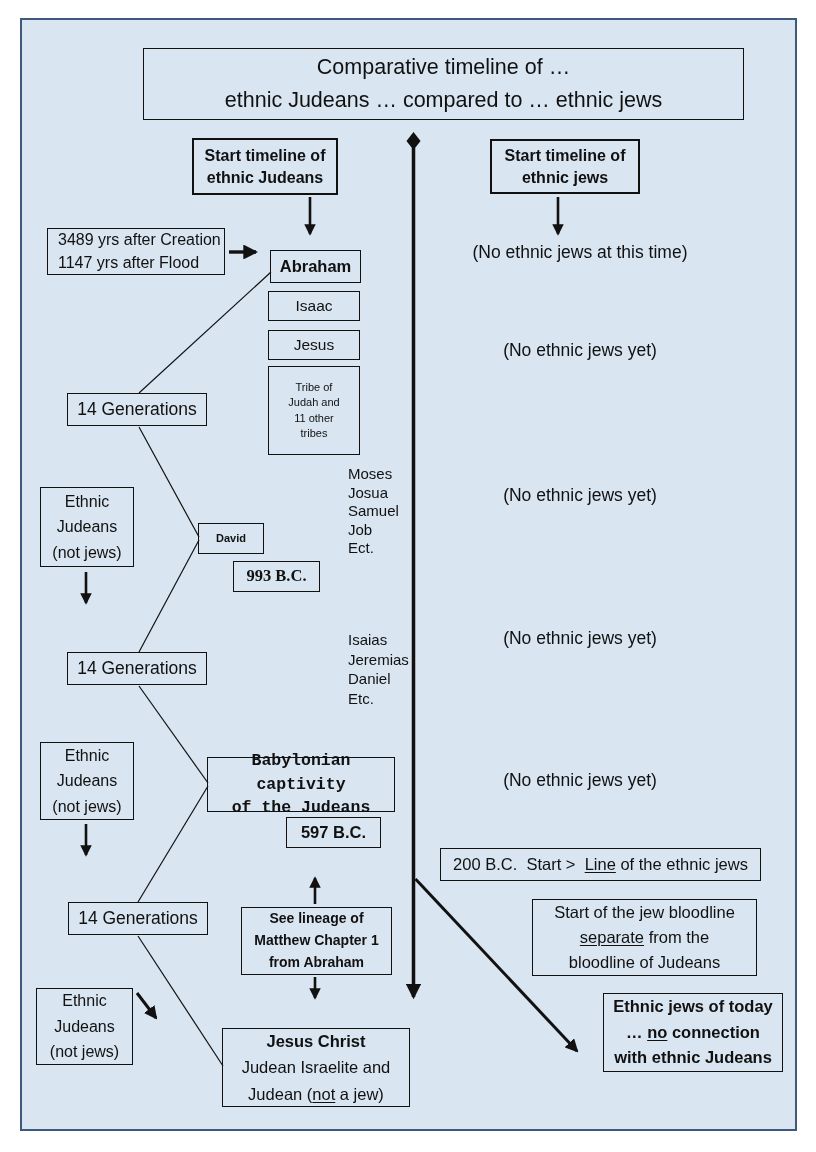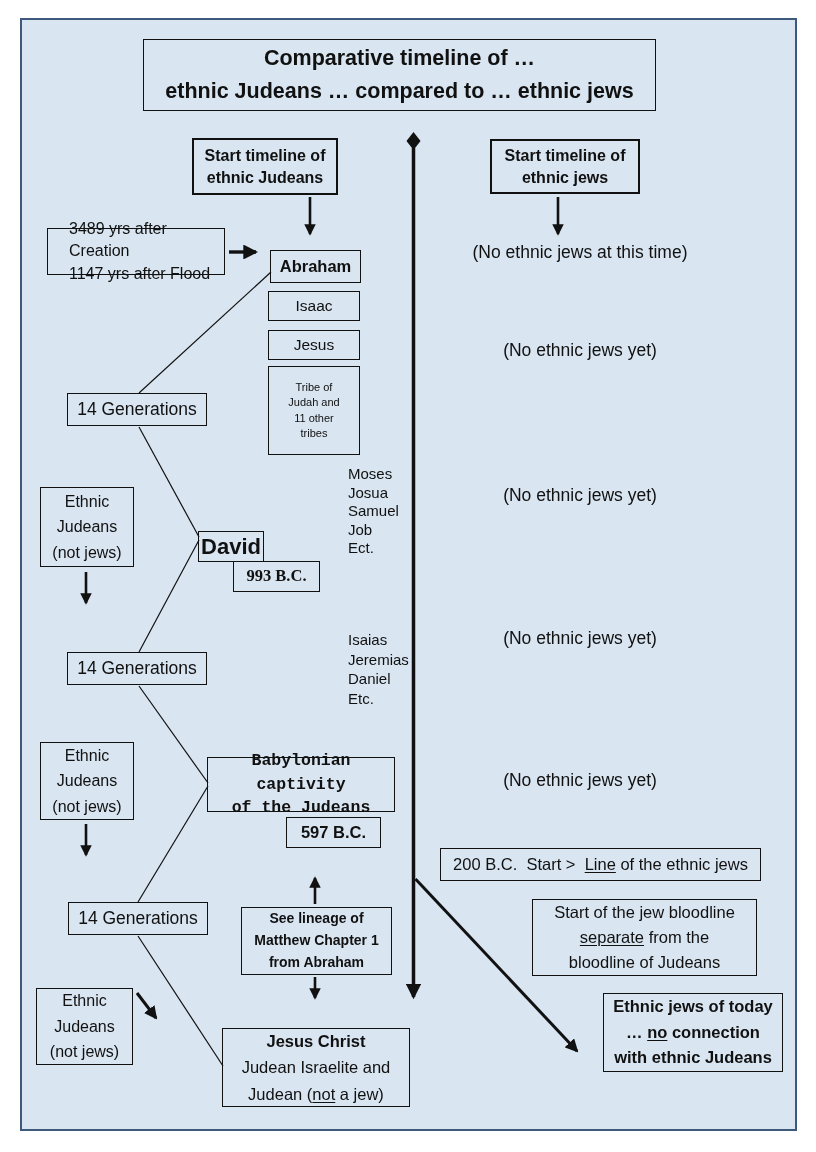--- a/index.html
+++ b/index.html
@@ -15,40 +15,40 @@
   svg.connectors{position:absolute;left:0;top:0;width:816px;height:1152px;pointer-events:none;}
   .box{
     position:absolute;border:1.5px solid #111;box-sizing:border-box;
     display:flex;flex-direction:column;justify-content:center;align-items:center;
     text-align:center;white-space:pre-line;line-height:1.35;
   }
   .txt{
     position:absolute;white-space:pre-line;text-align:center;line-height:1.25;
   }
   .bold{font-weight:bold;}
-  .left-align{align-items:flex-start;text-align:left;padding-left:21px;}
+  .left-align{align-items:flex-start;text-align:left;padding-left:10px;}
   .prewrap{white-space:pre-wrap;}
   u{text-underline-offset:2px;}
 
   
-  #title-box{left:143px;top:39px;width:513px;height:72px;font-size:21.5px;font-weight:bold;line-height:1.55;}
+  #title-box{left:143px;top:48px;width:601px;height:72px;font-size:21.5px;font-weight:normal;line-height:1.55;}
   #start-judeans-box{left:192px;top:138px;width:146px;height:57px;font-size:16px;border-width:2px;}
   #start-jews-box{left:490px;top:139px;width:150px;height:55px;font-size:16px;border-width:2px;}
   #years-box{left:47px;top:228px;width:178px;height:47px;font-size:16px;line-height:1.4;}
   #abraham-box{left:270px;top:250px;width:91px;height:33px;font-size:16.5px;}
   #isaac-box{left:268px;top:291px;width:92px;height:30px;font-size:15.5px;}
   #jacob-box{left:268px;top:330px;width:92px;height:30px;font-size:15.5px;}
   #tribe-box{left:268px;top:366px;width:92px;height:89px;font-size:11px;line-height:1.38;}
   #gen1-box{left:67px;top:393px;width:140px;height:33px;font-size:17.5px;}
   #gen2-box{left:67px;top:652px;width:140px;height:33px;font-size:17.5px;}
   #gen3-box{left:68px;top:902px;width:140px;height:33px;font-size:17.5px;}
   #ethnic1-box{left:40px;top:487px;width:94px;height:80px;font-size:16px;line-height:1.6;}
   #ethnic2-box{left:40px;top:742px;width:94px;height:78px;font-size:16px;line-height:1.6;}
   #ethnic3-box{left:36px;top:988px;width:97px;height:77px;font-size:16px;line-height:1.6;}
-  #david-box{left:198px;top:523px;width:66px;height:31px;font-size:22px;margin-top:8px;}
+  #david-box{left:198px;top:523px;width:66px;height:31px;font-size:11px;}
   #david-year-box{left:233px;top:561px;width:87px;height:31px;font-size:16.5px;font-family:Liberation Serif, serif;}
   #babylon-box{left:207px;top:757px;width:188px;height:55px;font-size:16.5px;line-height:1.45;font-family:Liberation Mono, monospace;}
   #babylon-year-box{left:286px;top:817px;width:95px;height:31px;font-size:16.5px;}
   #lineage-box{left:241px;top:907px;width:151px;height:68px;font-size:14px;line-height:1.55;}
   #jesus-box{left:222px;top:1028px;width:188px;height:79px;font-size:16.5px;line-height:1.58;}
   #bc200-box{left:440px;top:848px;width:321px;height:33px;font-size:16.5px;white-space:pre-wrap;}
   #bloodline-box{left:532px;top:899px;width:225px;height:77px;font-size:16.5px;line-height:1.5;}
   #jews-today-box{left:603px;top:993px;width:180px;height:79px;font-size:16.5px;line-height:1.55;}
 
   #early-prophets{left:348px;top:465px;width:80px;font-size:15px;line-height:1.24;text-align:left;}

